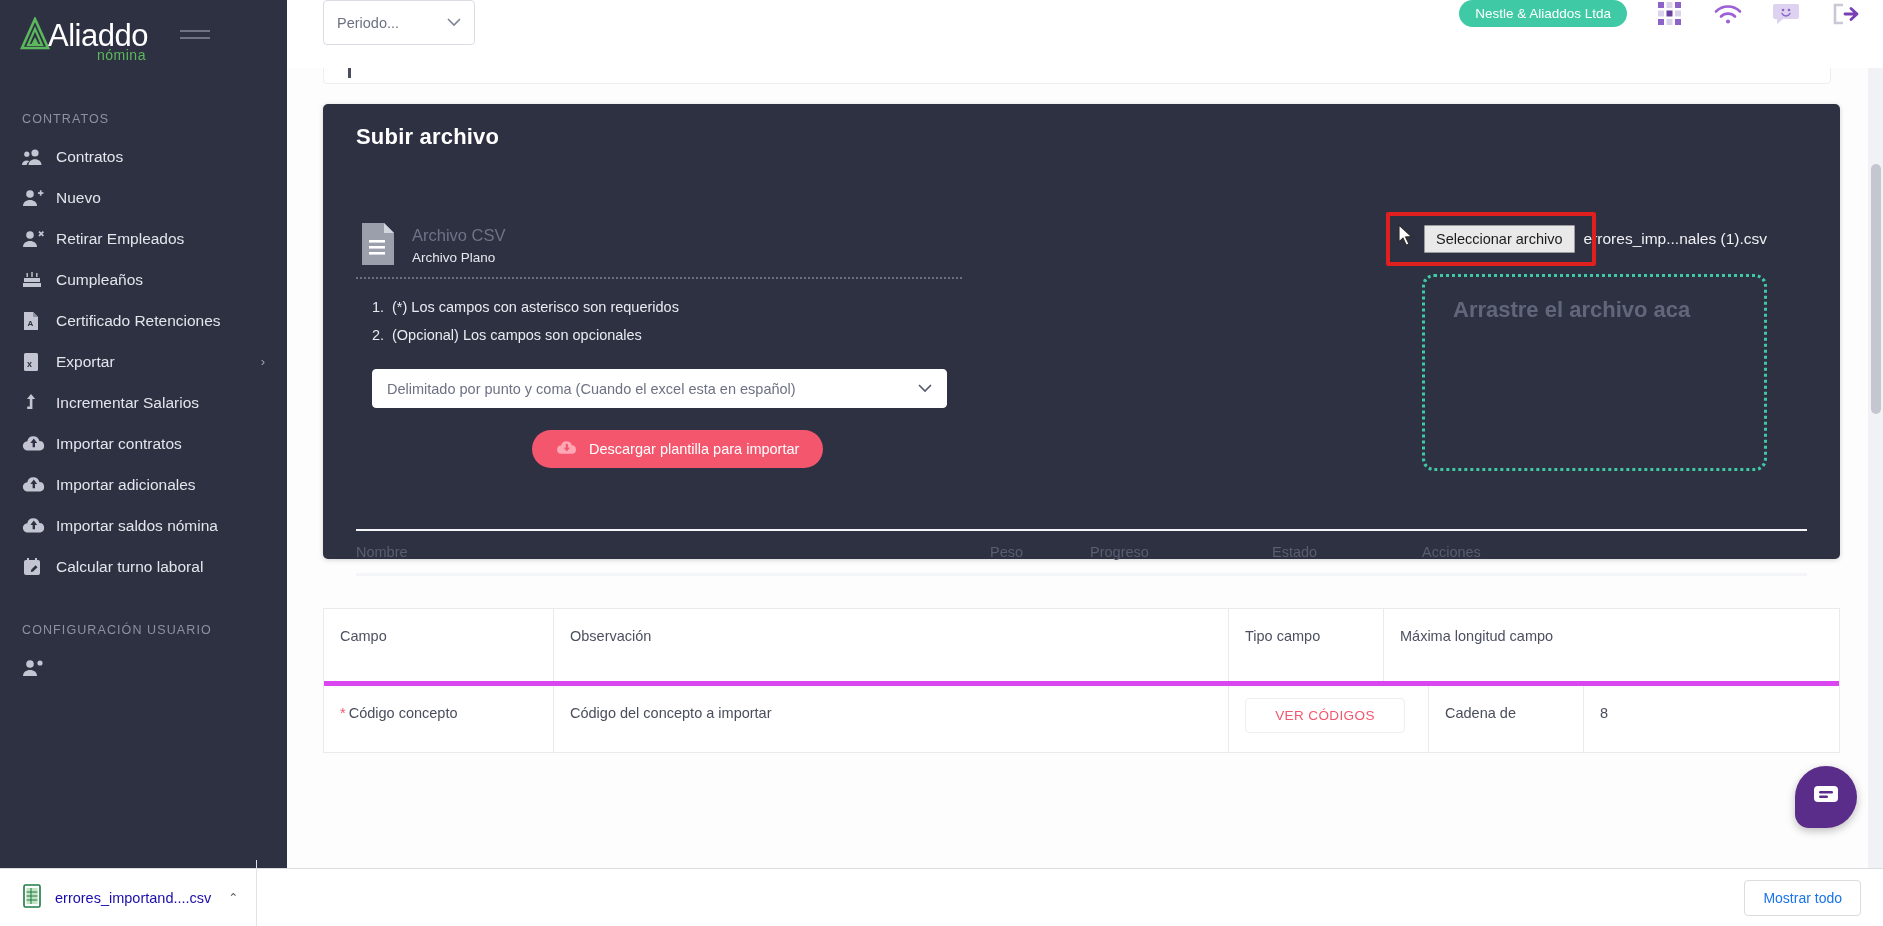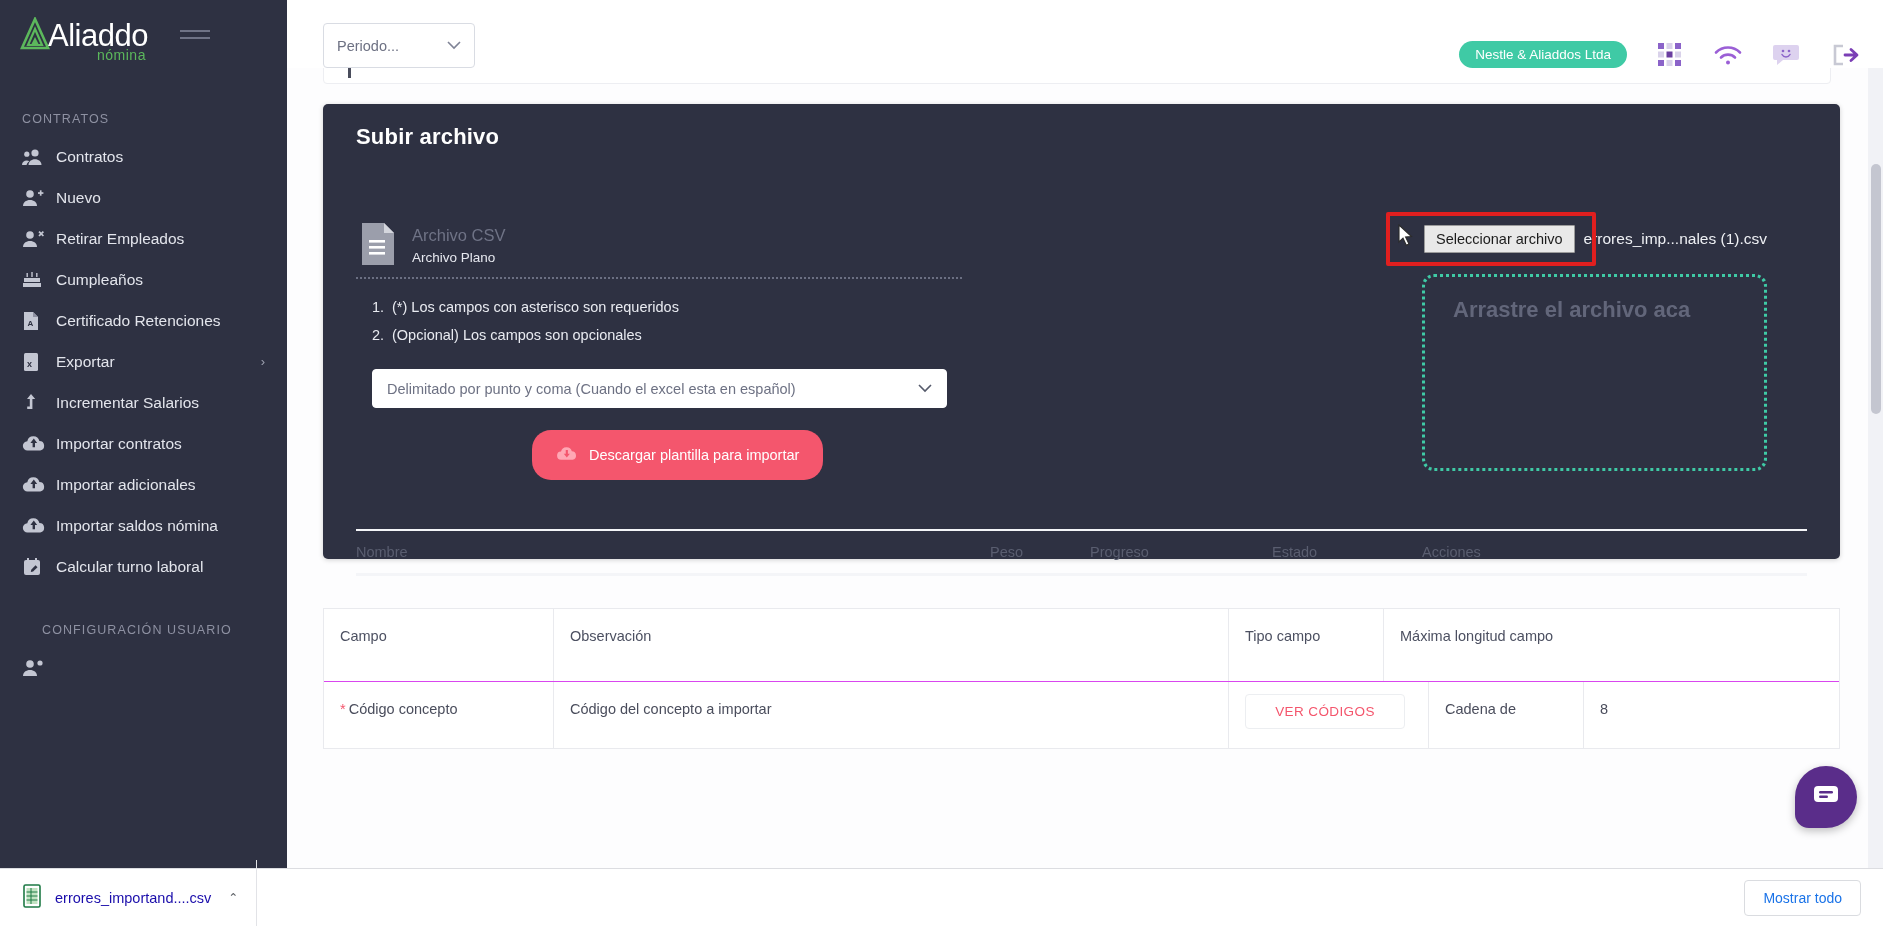--- a/index.html
+++ b/index.html
@@ -42,42 +42,42 @@
     opacity: .85;
   }
   .nav-cut .ci { width: 24px; height: 22px; display:inline-block; }
   .section-label {
     color: #8e91a2; font-size: 12.5px; letter-spacing: 1.1px;
     padding: 0 0 0 22px; height: 34px; display: flex; align-items: center;
     text-transform: uppercase;
   }
   .sec-contratos { margin-top: 34px; }
   .sec-utilidades { margin-top: 28px; }
-  .sec-config { margin-top: 26px; margin-left: 20px; }
+  .sec-config { margin-top: 26px; }
   .nav-item {
     display: flex; align-items: center; height: 41px;
     padding: 0 18px 0 22px; color: #e3e5ec; font-size: 15.5px;
     cursor: pointer; gap: 0; position: relative;
   }
   .nav-ico {
     width: 34px; flex: 0 0 34px; display: flex;
     align-items: center; justify-content: flex-start;
     color: #c3c6d2;
   }
   .nav-ico svg { display: block; }
   .nav-label { flex: 1 1 auto; white-space: nowrap; }
   .nav-caret { color: #9da0af; font-size: 13px; margin-right: 4px; }
 
   
   .main {
     flex: 1 1 auto; height: 926px; position: relative;
     background: #fdfdfe; overflow: hidden;
   }
   .topbar {
-    height: 68px; background: #ffffff; display: flex; align-items: flex-end;
+    height: 68px; background: #ffffff; display: flex; align-items: flex-start;
     padding: 0 24px 0 36px; position: relative; z-index: 4;
   }
   .period-select {
     width: 152px; height: 45px; border: 1px solid #d9dce3; border-radius: 4px;
     background: #fff; display: flex; align-items: center; justify-content: space-between;
     padding: 0 13px; color: #6d7183; font-size: 14.5px; cursor: pointer;
   }
   .period-select .chev { color: #7f8396; font-size: 12px; }
   .top-right { margin-left: auto; display: flex; align-items: center; gap: 30px; }
   .tenant-pill {
@@ -125,21 +125,21 @@
 
   .delim-select {
     margin-top: 20px; margin-left: 16px; width: 575px; height: 39px;
     background: #fff; border: 1px solid #fff; border-radius: 4px;
     display: flex; align-items: center; justify-content: space-between;
     padding: 0 14px; color: #6d7183; font-size: 14.5px; cursor: pointer;
   }
   .delim-select .chev { color: #555a6b; font-size: 12px; }
 
   .dl-btn {
-    margin-top: 22px; margin-left: 176px; height: 50px;
+    margin-top: 22px; margin-left: 176px; height: 38px;
     background: #f4566d; color: #fff; border: none; border-radius: 19px;
     display: inline-flex; align-items: center; gap: 11px;
     padding: 0 24px; font-size: 14.5px; cursor: pointer;
     font-family: inherit;
   }
 
   .right-pane { position: absolute; right: 34px; top: 62px; width: 420px; }
   .picker-row { display: flex; align-items: center; gap: 0; position: relative; height: 54px; padding-left: 38px;}
   .hl-box {
     position: absolute; left: 0; top: 0; width: 210px; height: 54px;
@@ -181,21 +181,21 @@
     background: #fff; border: 1px solid #e9eaee; border-top: 1px solid #e9eaee;
     font-size: 14.5px; color: #4a4d5c;
   }
   .dt-row { display: flex; }
   .dt-head .dt-cell { height: 72px; color: #4c5061; }
   .dt-cell {
     border-right: 1px solid #e9eaee; padding: 16px 14px 0 16px;
     line-height: 22px;
   }
   .dt-cell:last-child { border-right: none; }
-  .dt-row + .dt-row { border-top: 1px solid #d946ef; align-items: center; }
+  .dt-row + .dt-row { border-top: 5px solid #d946ef; align-items: center; }
   .c-campo { flex: 0 0 230px; }
   .c-obs { flex: 0 0 675px; }
   .c-cod { flex: 0 0 200px; }
   .c-tipo { flex: 0 0 155px; }
   .c-max { flex: 1 1 auto; }
   .dt-body .dt-cell { height: 66px; }
   .req-star { color: #f4566d; margin-right: 3px; }
   .ver-cod-btn {
     display: block; width: 160px; border: 1px solid #eceef1; border-radius: 4px;
     color: #f4566d; font-size: 13.5px; letter-spacing: .4px; text-align: center;

